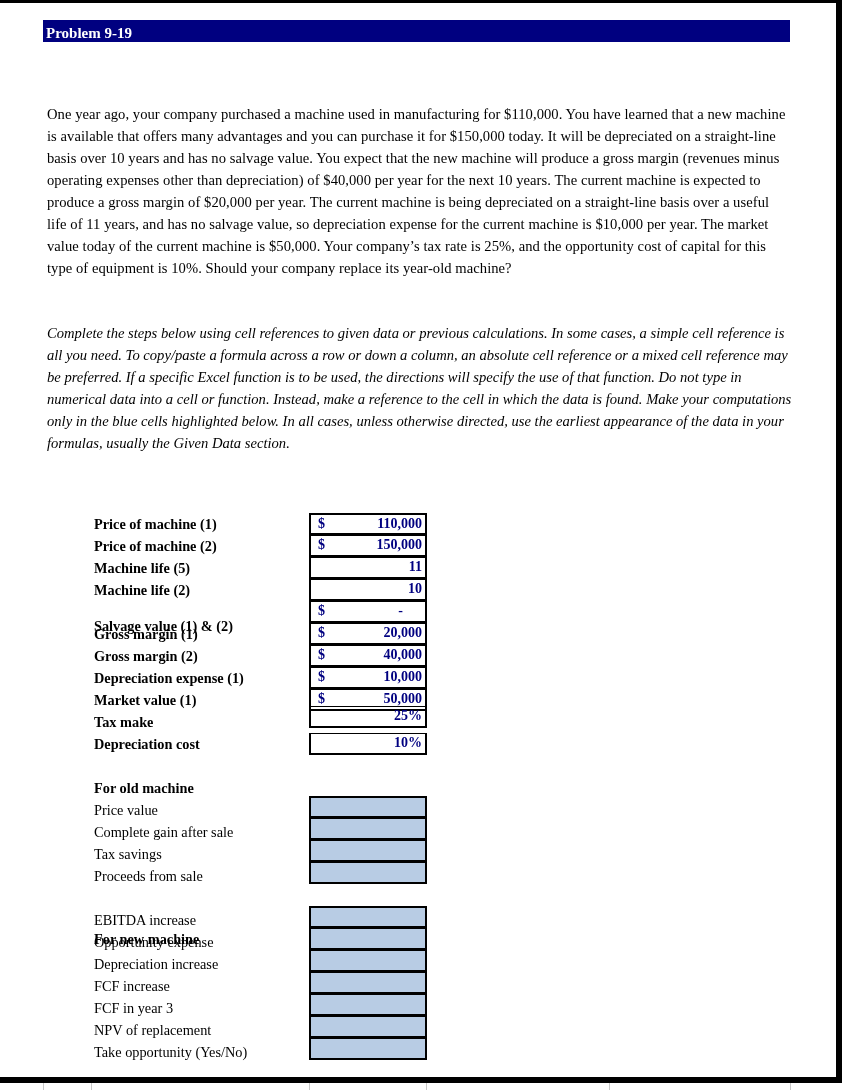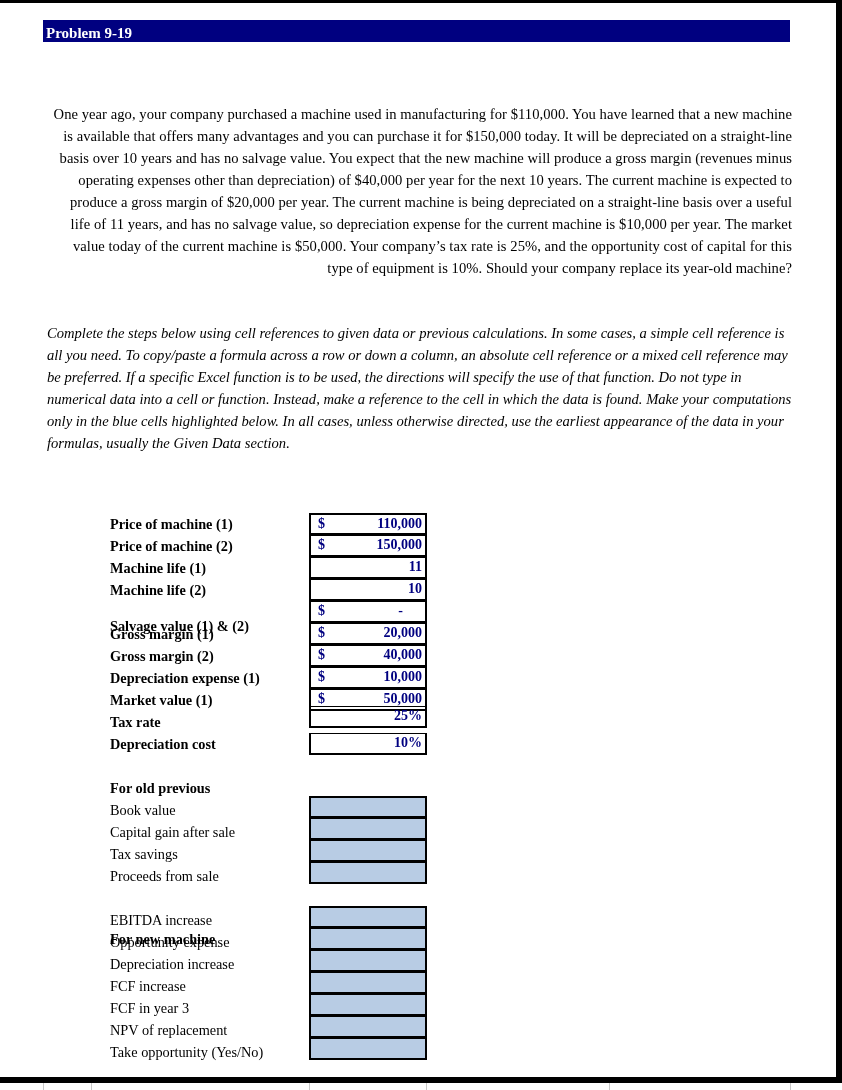--- a/index.html
+++ b/index.html
@@ -17,25 +17,25 @@
   .title-bar {
     position: absolute; left: 43px; top: 20px; width: 747px; height: 22px;
     background: #000080; color: #fff;
     font-family: "Liberation Serif", serif; font-weight: bold; font-size: 15px;
     line-height: 26px; padding-left: 3px; box-sizing: border-box;
   }
   .para {
     position: absolute; left: 47px; width: 745px;
     font-size: 14.6px; line-height: 22px; margin: 0;
   }
-  .para.problem { top: 103px; letter-spacing: 0.05px; text-align: right; }
+  .para.problem { top: 103px; letter-spacing: 0.05px; }
   .para.instr { top: 322px; font-style: italic; }
 
   .label {
-    position: absolute; left: 94px; font-size: 14.3px; line-height: 22px; white-space: nowrap; margin-left: 16px;
+    position: absolute; left: 94px; font-size: 14.3px; line-height: 22px; white-space: nowrap;
   }
   .label.bold { font-weight: bold; }
 
   .valbox {
     position: absolute; left: 309px; width: 118px; height: 22px; box-sizing: border-box;
     border: 2px solid #000; border-top-width: 1px;
     color: #000080; font-weight: bold; font-size: 14px;
     font-family: "Liberation Serif", serif;
   }
   .valbox.first { border-top-width: 2px; }
@@ -61,28 +61,28 @@
 <div class="gridstub" style="left:609px"></div>
 <div class="gridstub" style="left:790px"></div>
 
 <div class="title-bar">Problem 9-19</div>
 
 <p class="para problem">One year ago, your company purchased a machine used in manufacturing for $110,000. You have learned that a new machine is available that offers many advantages and you can purchase it for $150,000 today. It will be depreciated on a straight-line basis over 10 years and has no salvage value. You expect that the new machine will produce a gross margin (revenues minus operating expenses other than depreciation) of $40,000 per year for the next 10 years. The current machine is expected to produce a gross margin of $20,000 per year. The current machine is being depreciated on a straight-line basis over a useful life of 11 years, and has no salvage value, so depreciation expense for the current machine is $10,000 per year. The market value today of the current machine is $50,000. Your company’s tax rate is 25%, and the opportunity cost of capital for this type of equipment is 10%. Should your company replace its year-old machine?</p>
 <p class="para instr">Complete the steps below using cell references to given data or previous calculations. In some cases, a simple cell reference is all you need. To copy/paste a formula across a row or down a column, an absolute cell reference or a mixed cell reference may be preferred. If a specific Excel function is to be used, the directions will specify the use of that function. Do not type in numerical data into a cell or function. Instead, make a reference to the cell in which the data is found. Make your computations only in the blue cells highlighted below. In all cases, unless otherwise directed, use the earliest appearance of the data in your formulas, usually the Given Data section.</p>
 
 <div class="label bold" style="top:513px">Price of machine (1)</div>
 <div class="label bold" style="top:535px">Price of machine (2)</div>
-<div class="label bold" style="top:557px">Machine life (1)</div>
+<div class="label bold" style="top:557px">Machine life (5)</div>
 <div class="label bold" style="top:579px">Machine life (2)</div>
 <div class="label bold" style="top:615px">Salvage value (1) &amp; (2)</div>
 <div class="label bold" style="top:623px">Gross margin (1)</div>
 <div class="label bold" style="top:645px">Gross margin (2)</div>
 <div class="label bold" style="top:667px">Depreciation expense (1)</div>
 <div class="label bold" style="top:689px">Market value (1)</div>
-<div class="label bold" style="top:711px">Tax rate</div>
+<div class="label bold" style="top:711px">Tax make</div>
 <div class="label bold" style="top:733px">Depreciation cost</div>
 
 <div class="valbox first" style="top:513px">
   <span class="cur">$</span>
   <span class="num">110,000</span>
 </div>
 <div class="valbox" style="top:535px">
   <span class="cur">$</span>
   <span class="num">150,000</span>
 </div>
@@ -116,23 +116,23 @@
 </div>
 <div class="valbox" style="top:706px">
   <span class="cur"></span>
   <span class="num">25%</span>
 </div>
 <div class="valbox" style="top:733px">
   <span class="cur"></span>
   <span class="num">10%</span>
 </div>
 
-<div class="label bold" style="top:777px">For old previous</div>
-<div class="label" style="top:799px">Book value</div>
-<div class="label" style="top:821px">Capital gain after sale</div>
+<div class="label bold" style="top:777px">For old machine</div>
+<div class="label" style="top:799px">Price value</div>
+<div class="label" style="top:821px">Complete gain after sale</div>
 <div class="label" style="top:843px">Tax savings</div>
 <div class="label" style="top:865px">Proceeds from sale</div>
 
 <div class="inbox first" style="top:796px"></div>
 <div class="inbox" style="top:818px"></div>
 <div class="inbox" style="top:840px"></div>
 <div class="inbox" style="top:862px"></div>
 
 <div class="label bold" style="top:928px">For new machine</div>
 <div class="label" style="top:909px">EBITDA increase</div>

